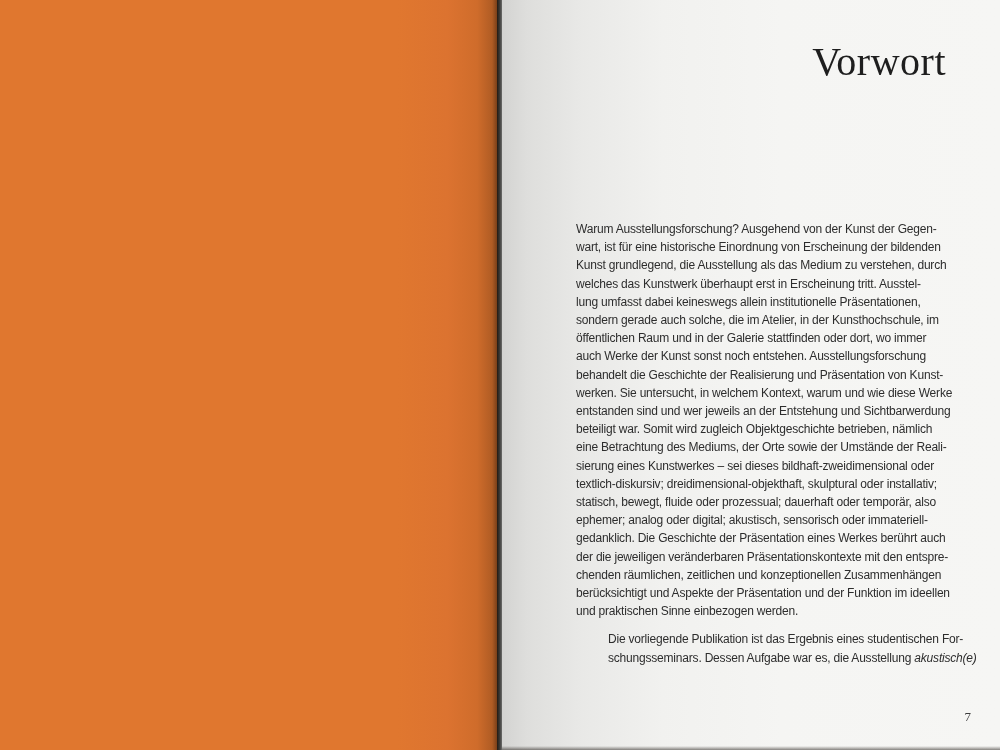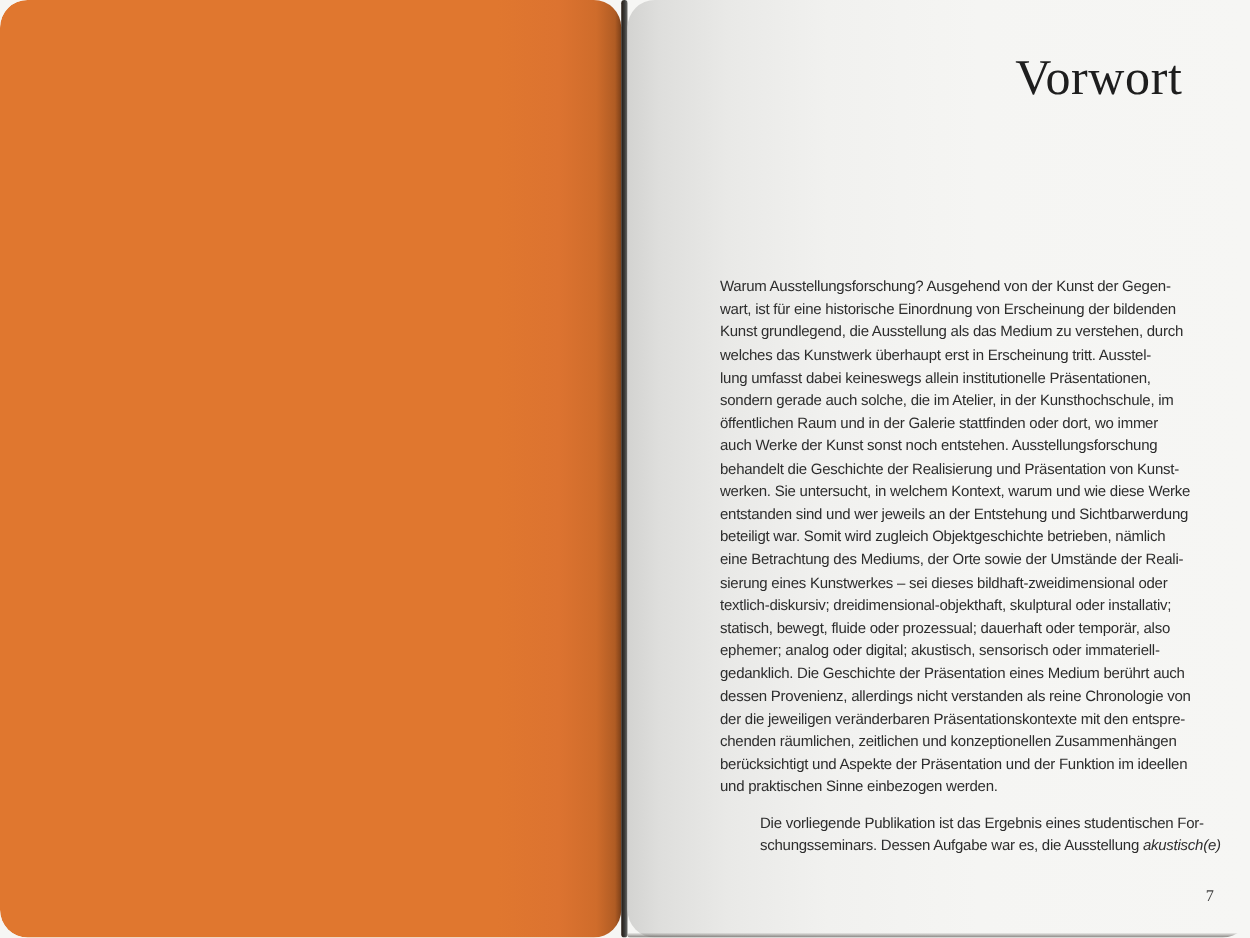--- a/index.html
+++ b/index.html
@@ -1,15 +1,15 @@
 <!DOCTYPE html>
 <html><head>
 <meta charset="utf-8">
 <style>
-  * { margin: 0; padding: 0; box-sizing: border-box; border-radius: 22px; }
+  * { margin: 0; padding: 0; box-sizing: border-box; }
   html, body { width: 1000px; height: 750px; overflow: hidden; }
   body { font-family: "Liberation Sans", sans-serif; background: #f6f6f4; }
 
   .spread {
     position: relative;
     width: 1000px;
     height: 750px;
   }
 
   
@@ -119,22 +119,21 @@
         <div class="text-line">auch Werke der Kunst sonst noch entstehen. Ausstellungsforschung</div>
         <div class="text-line">behandelt die Geschichte der Realisierung und Präsentation von Kunst-</div>
         <div class="text-line">werken. Sie untersucht, in welchem Kontext, warum und wie diese Werke</div>
         <div class="text-line">entstanden sind und wer jeweils an der Entstehung und Sichtbarwerdung</div>
         <div class="text-line">beteiligt war. Somit wird zugleich Objektgeschichte betrieben, nämlich</div>
         <div class="text-line">eine Betrachtung des Mediums, der Orte sowie der Umstände der Reali-</div>
         <div class="text-line">sierung eines Kunstwerkes – sei dieses bildhaft-zweidimensional oder</div>
         <div class="text-line">textlich-diskursiv; dreidimensional-objekthaft, skulptural oder installativ;</div>
         <div class="text-line">statisch, bewegt, fluide oder prozessual; dauerhaft oder temporär, also</div>
         <div class="text-line">ephemer; analog oder digital; akustisch, sensorisch oder immateriell-</div>
-        <div class="text-line">gedanklich. Die Geschichte der Präsentation eines Medium berührt auch</div>
-        <div class="text-line">dessen Provenienz, allerdings nicht verstanden als reine Chronologie von</div>
+        <div class="text-line">gedanklich. Die Geschichte der Präsentation eines Werkes berührt auch</div>
         <div class="text-line">der die jeweiligen veränderbaren Präsentationskontexte mit den entspre-</div>
         <div class="text-line">chenden räumlichen, zeitlichen und konzeptionellen Zusammenhängen</div>
         <div class="text-line">berücksichtigt und Aspekte der Präsentation und der Funktion im ideellen</div>
         <div class="text-line">und praktischen Sinne einbezogen werden.</div>
       </div>
       <div class="para-2">
         <div class="text-line">Die vorliegende Publikation ist das Ergebnis eines studentischen For-</div>
         <div class="text-line"><span>schungsseminars. Dessen Aufgabe war es, die Ausstellung </span><span class="italic">akustisch(e)</span></div>
       </div>
     </div>

